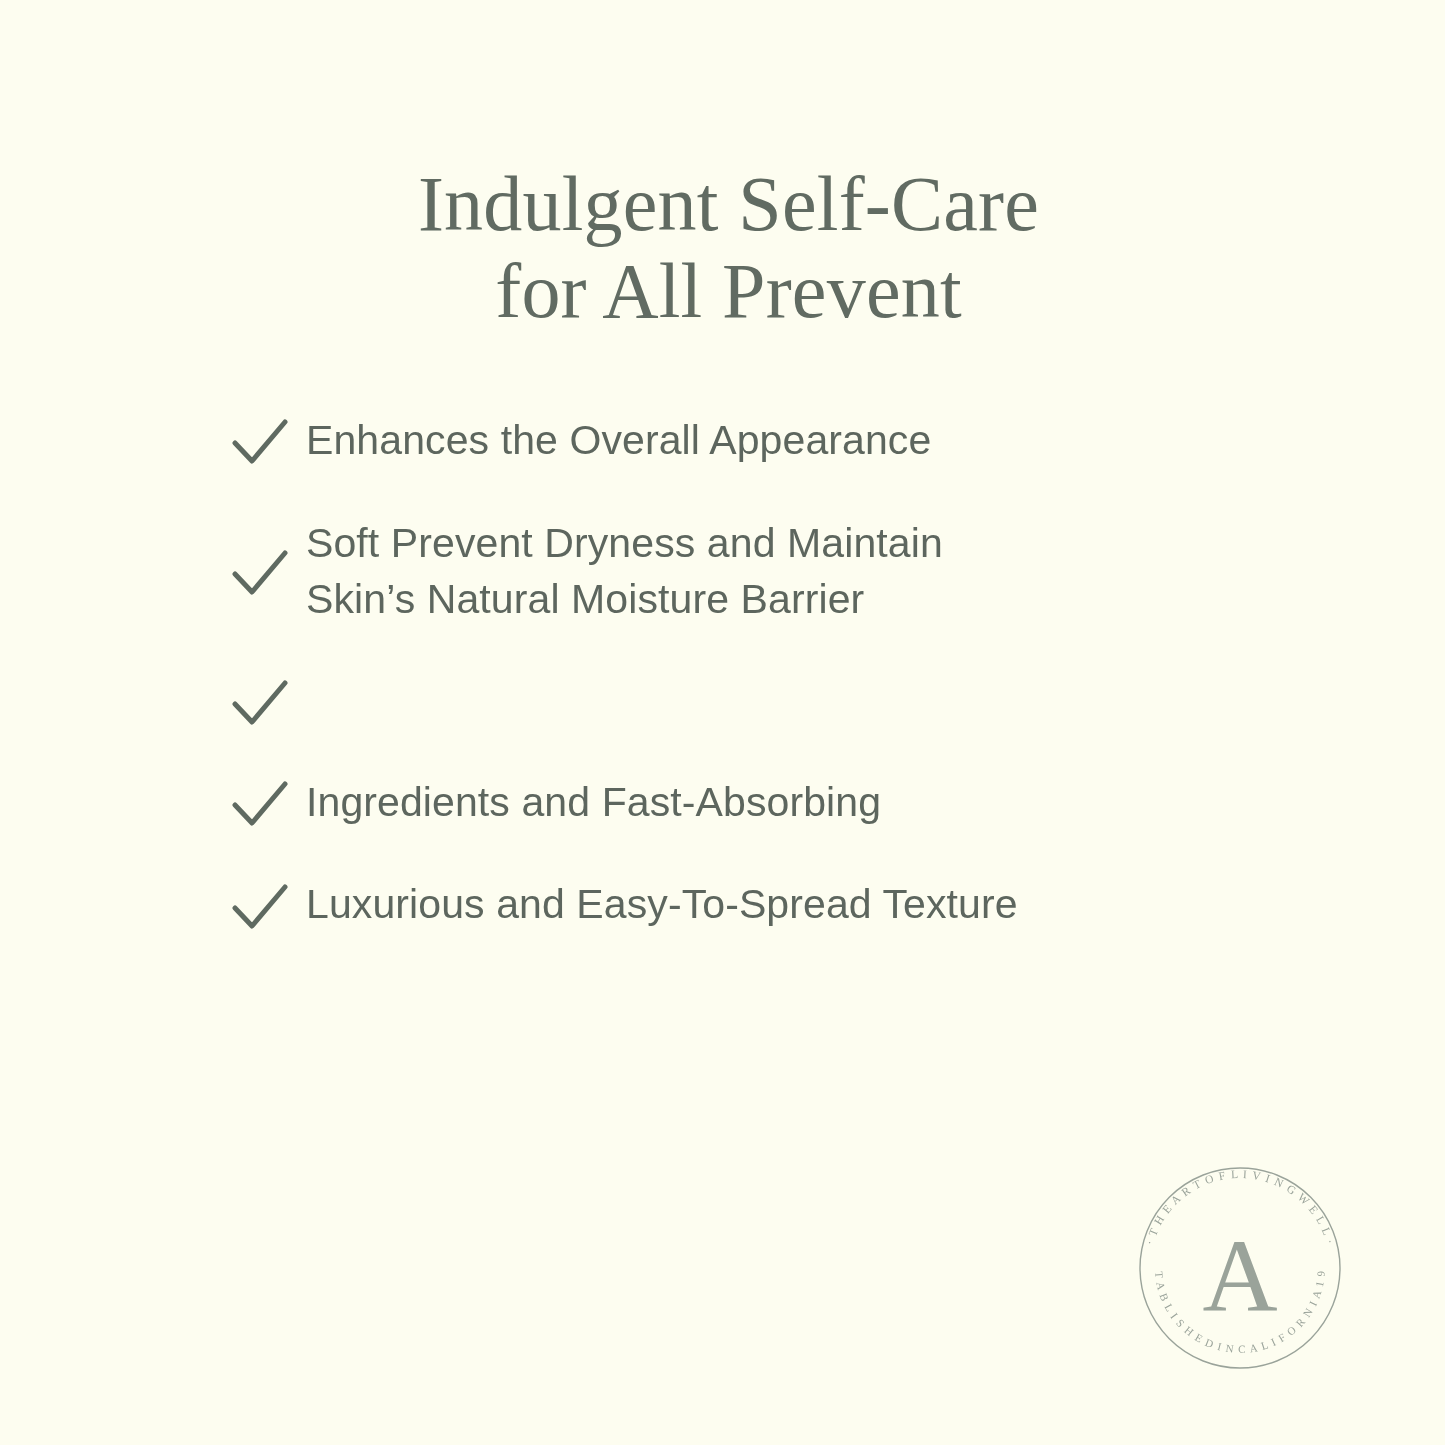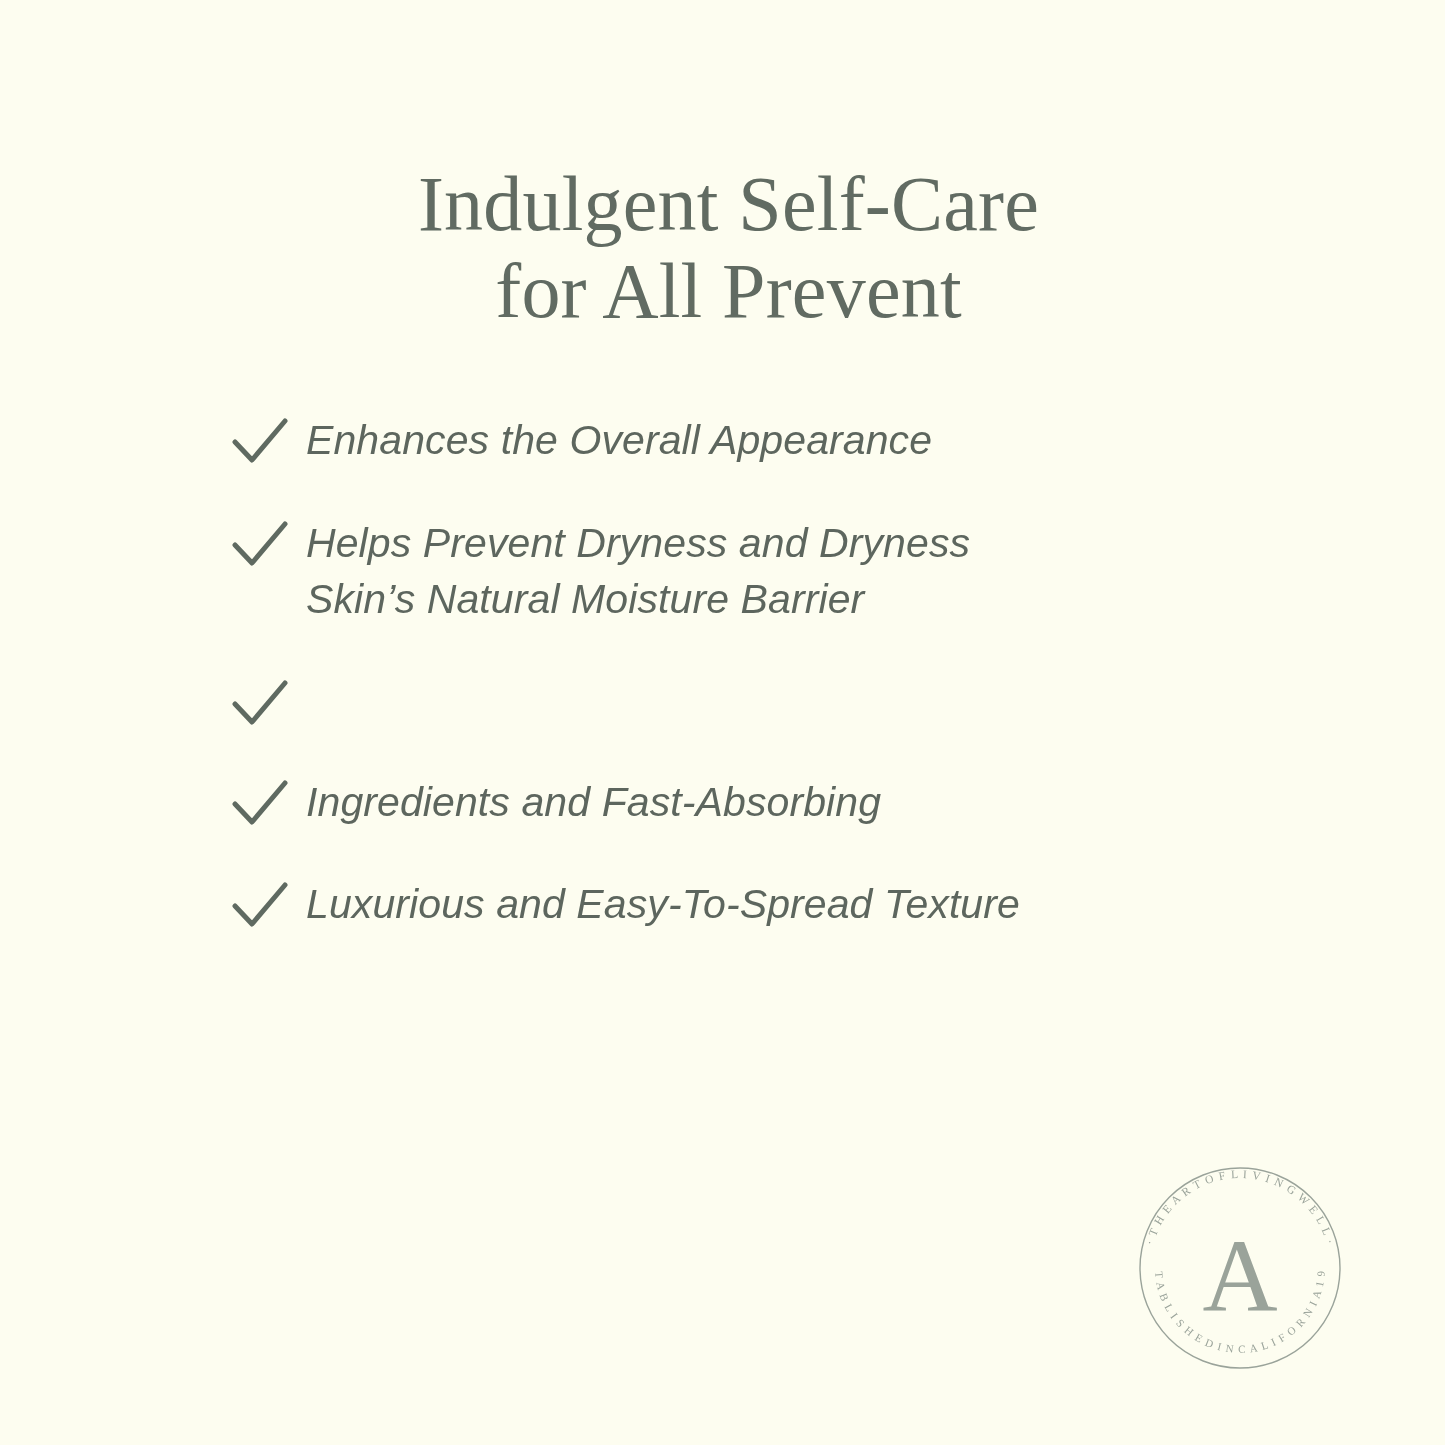--- a/index.html
+++ b/index.html
@@ -38,23 +38,22 @@
     white-space: nowrap;
   }
   .benefits {
     position: absolute;
     top: 412px;
     left: 232px;
     width: 1000px;
   }
   .benefit {
     display: flex;
-    align-items: flex-start;
+    align-items: center;
     margin-bottom: 46px;
-    font-style: italic;
   }
   .benefit:last-child {
     margin-bottom: 0;
   }
   .check {
     flex: 0 0 auto;
     width: 74px;
     margin-top: 6px;
     color: #5f6a61;
     line-height: 1;
@@ -112,21 +111,21 @@
     </div>
 
 
     <div class="benefit">
       <span class="check">
         <svg width="56" height="48" viewBox="0 0 56 48" fill="none" xmlns="http://www.w3.org/2000/svg">
           <path d="M3 24 L20 42 L53 3" stroke="currentColor" stroke-width="5" stroke-linecap="round" stroke-linejoin="round"></path>
         </svg>
       </span>
       <span class="benefit-text">
-        <span class="tline">Helps Prevent Dryness and Dryness</span>
+        <span class="tline">Soft Prevent Dryness and Maintain</span>
         <span class="tline">Skin’s Natural Moisture Barrier</span>
       </span>
     </div>
 
     <div class="benefit">
       <span class="check">
         <svg width="56" height="48" viewBox="0 0 56 48" fill="none" xmlns="http://www.w3.org/2000/svg">
           <path d="M3 24 L20 42 L53 3" stroke="currentColor" stroke-width="5" stroke-linecap="round" stroke-linejoin="round"></path>
         </svg>
       </span>

